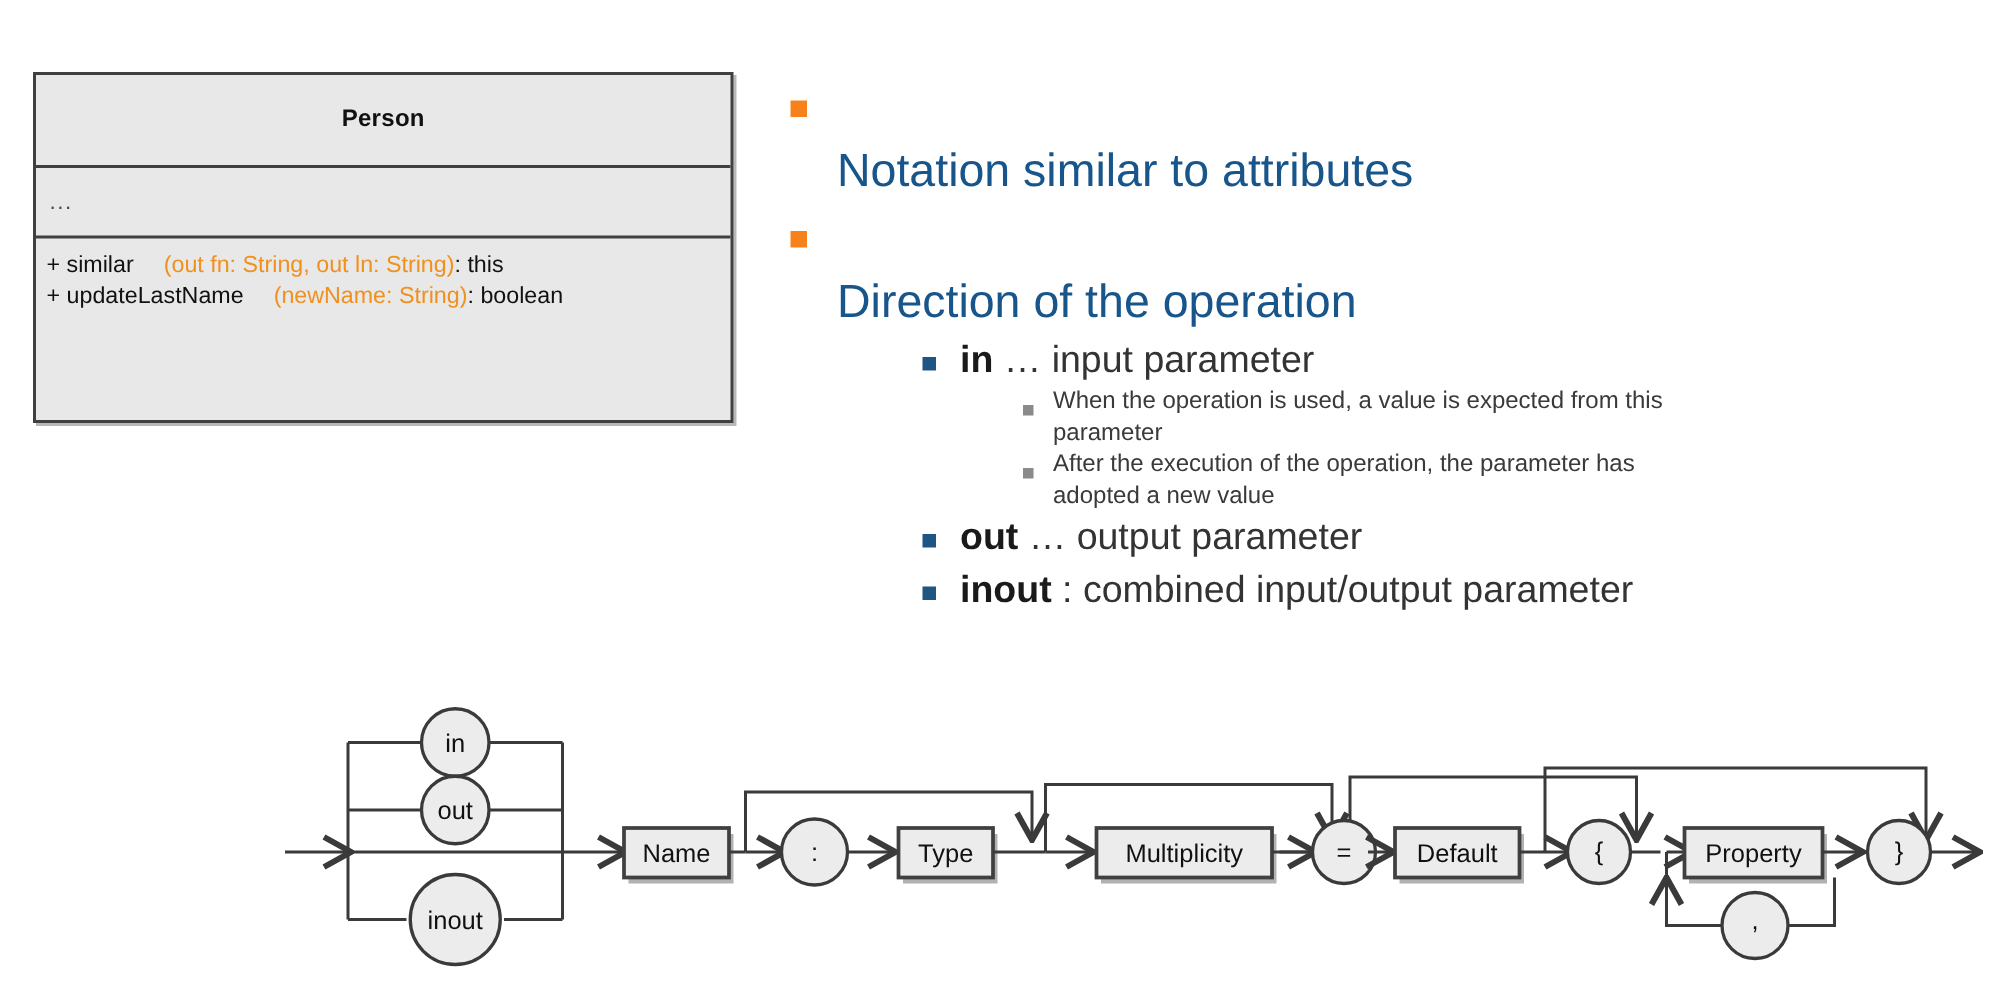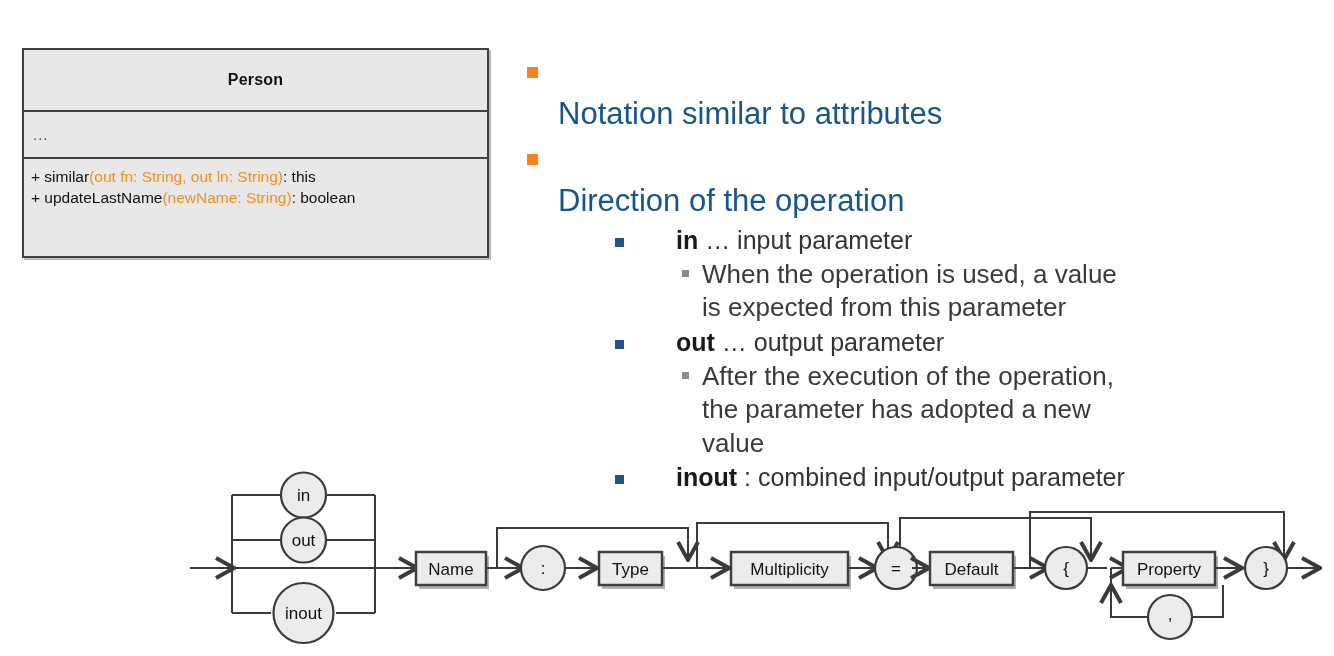--- a/index.html
+++ b/index.html
@@ -14,21 +14,21 @@
     overflow: hidden;
     font-family: "Liberation Sans", sans-serif;
   }
 
   
   #uml-class {
     position: absolute;
     left: 22px;
     top: 48px;
     width: 467px;
-    height: 210px;
+    height: 234px;
     border: 2px solid #404040;
     background: #e8e8e8;
     box-sizing: border-box;
     box-shadow: 2px 2px 0 rgba(0,0,0,0.28);
   }
   #uml-name-compartment {
     height: 62px;
     border-bottom: 2px solid #404040;
     display: flex;
     align-items: center;
@@ -60,20 +60,21 @@
     box-sizing: border-box;
   }
   .op-line {
     font-size: 15.5px;
     color: #111;
     line-height: 1.33;
     white-space: nowrap;
   }
   .op-line .param {
     color: #f0901e;
+    margin-left: 20px;
   }
 
   
   #bullet-list {
     position: absolute;
     left: 527px;
     top: 50px;
     width: 800px;
   }
   .bullet-row {
@@ -93,21 +94,21 @@
     margin-right: 20px;
   }
   .lvl1 .txt {
     font-size: 31px;
     color: #17558b;
     line-height: 1.35;
     font-weight: 400;
     margin-top: 43px;
   }
   
-  .lvl2 { margin-left: 88px; margin-bottom: 1px; gap: 36px; }
+  .lvl2 { margin-left: 88px; margin-bottom: 1px; }
   .lvl2 .marker {
     width: 9px; height: 9px;
     background: #1f5582;
     margin-top: 14px;
     margin-right: 16px;
   }
   .lvl2 .txt {
     font-size: 25px;
     color: #333333;
     line-height: 1.34;
@@ -115,21 +116,21 @@
   .lvl2 .txt .kw { font-weight: bold; color: #1a1a1a; }
   
   .lvl3 { margin-left: 155px; margin-bottom: 1px; }
   .lvl3 .marker {
     width: 7px; height: 7px;
     background: #8a8a8a;
     margin-top: 12px;
     margin-right: 13px;
   }
   .lvl3 .txt {
-    font-size: 26px;
+    font-size: 16px;
     color: #3a3a3a;
     line-height: 1.28;
     max-width: 430px;
   }
 
   
   #railroad {
     position: absolute;
     left: 0;
     top: 455px;
@@ -177,28 +178,28 @@
   <div class="bullet-row lvl2">
     <span class="marker"></span>
     <span class="txt"><span class="kw">in</span><span> … input parameter</span></span>
   </div>
 
   <div class="bullet-row lvl3">
     <span class="marker"></span>
     <span class="txt">When the operation is used, a value is expected from this parameter</span>
   </div>
 
+  <div class="bullet-row lvl3">
+    <span class="marker"></span>
+    <span class="txt">After the execution of the operation, the parameter has adopted a new value</span>
+  </div>
+
   <div class="bullet-row lvl2">
     <span class="marker"></span>
     <span class="txt"><span class="kw">out</span><span> … output parameter</span></span>
-  </div>
-
-  <div class="bullet-row lvl3">
-    <span class="marker"></span>
-    <span class="txt">After the execution of the operation, the parameter has adopted a new value</span>
   </div>
 
   <div class="bullet-row lvl2">
     <span class="marker"></span>
     <span class="txt"><span class="kw">inout</span><span> : combined input/output parameter</span></span>
   </div>
 
 </div>
 
 <svg id="railroad" viewBox="0 0 1334 200">

